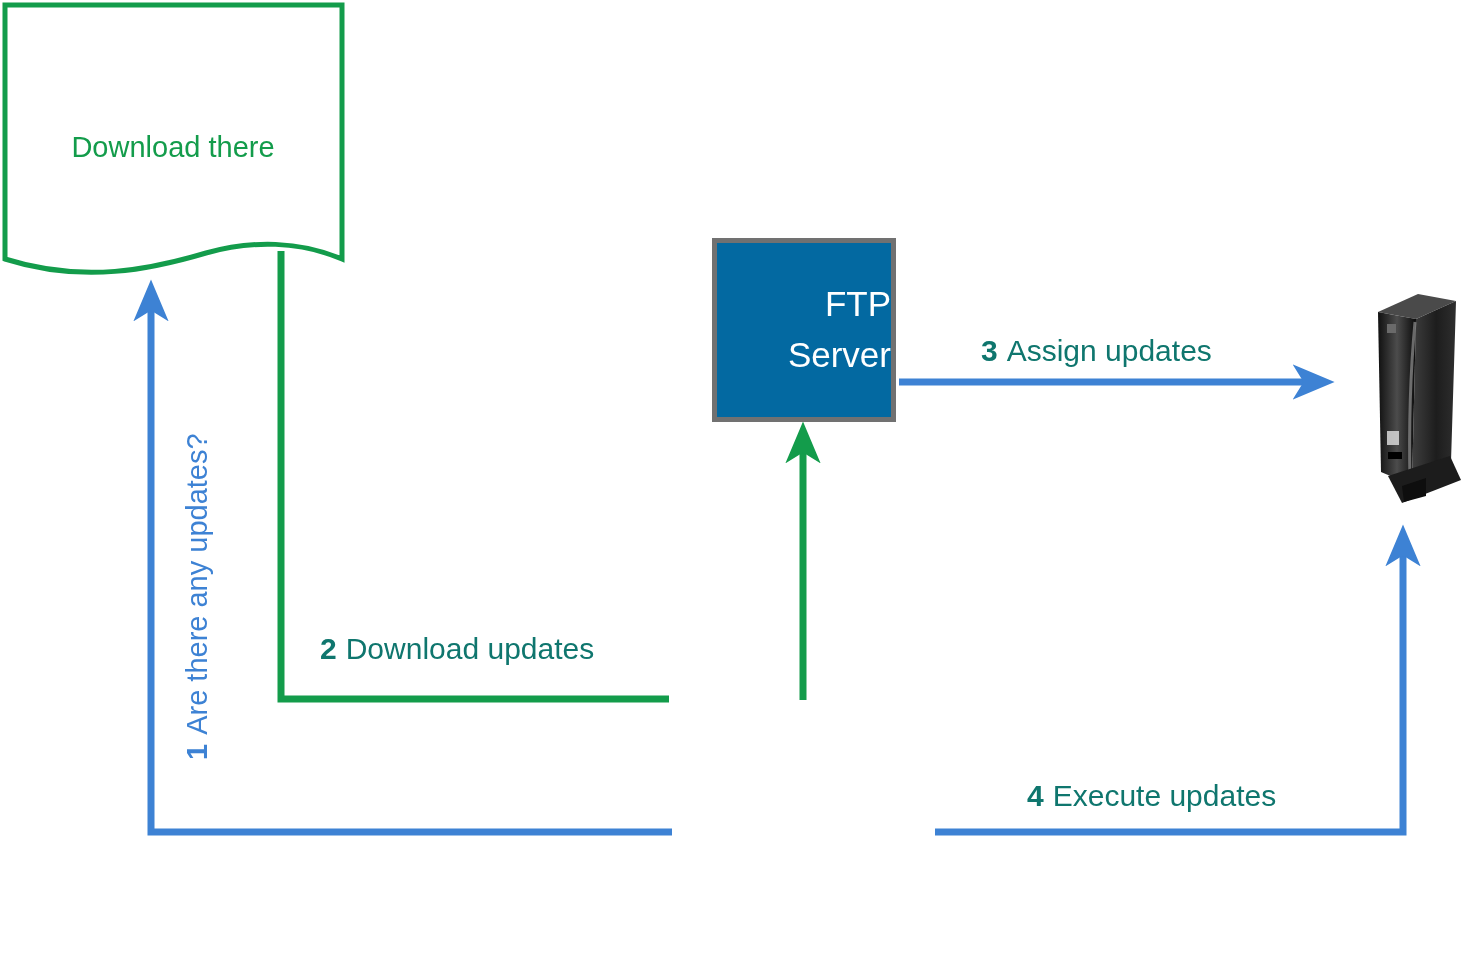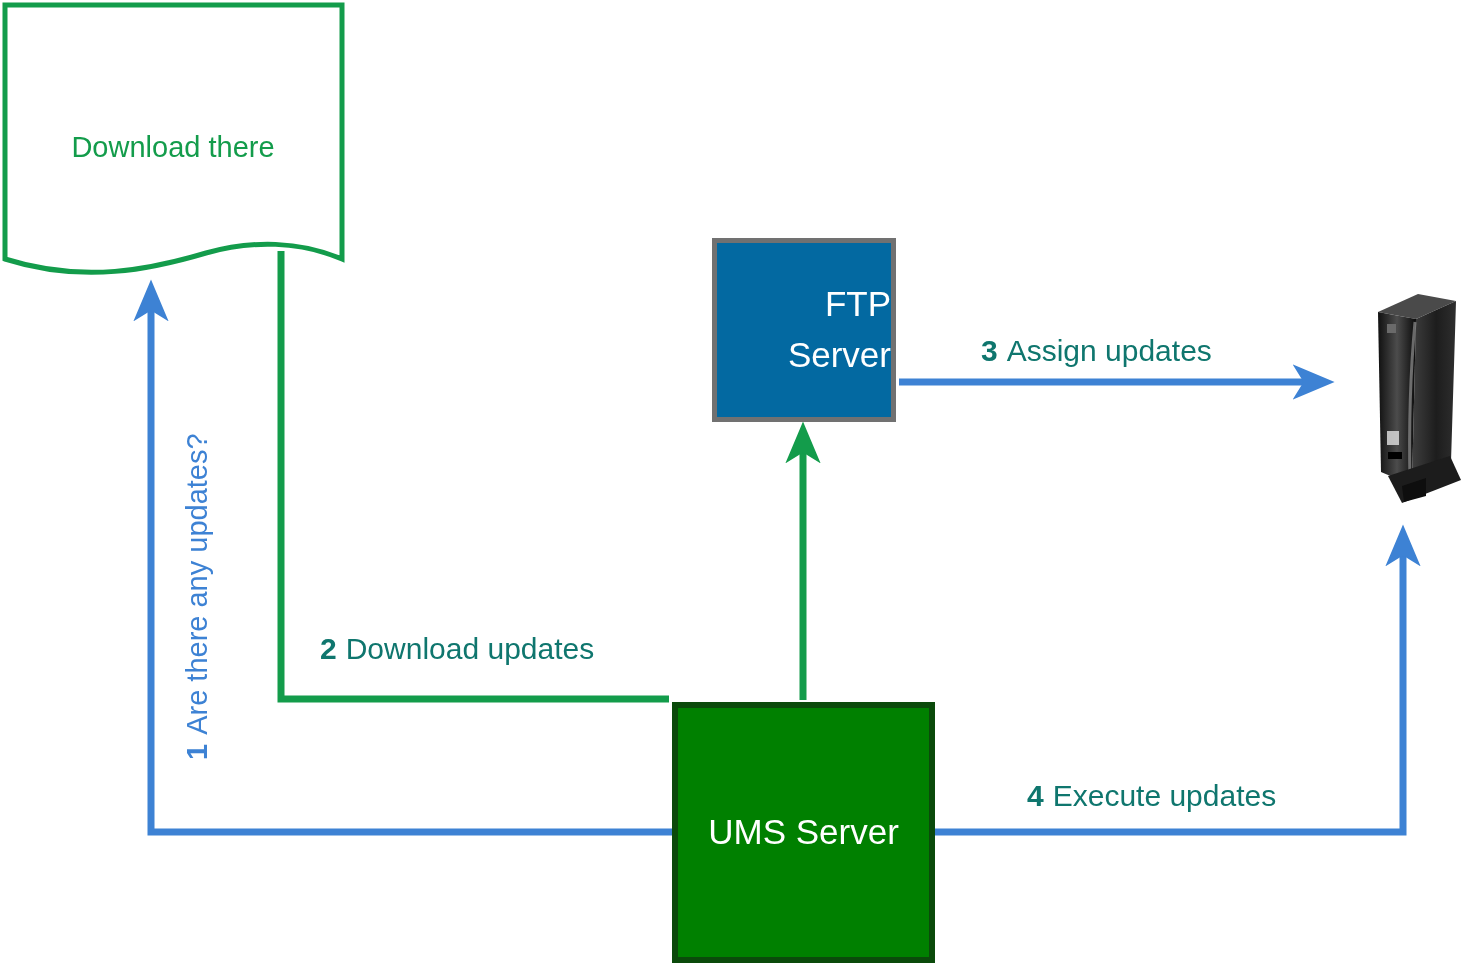--- a/index.html
+++ b/index.html
@@ -119,23 +119,20 @@
     <rect x="28" y="166" width="14" height="7" fill="#000000"></rect>
     <rect x="27" y="38" width="9" height="9" fill="#6a6a6a"></rect>
   </svg>
 
   <div class="node-label doc-label">Download there</div>
 
   <div class="node-label ftp-box">
     <span>FTP Server</span>
   </div>
 
-  <div class="node-label ums-box">
-    <span>UMS Server</span>
-  </div>
 
   <div class="step-label step-1">
     <b>1</b><span>Are there any updates?</span>
   </div>
 
   <div class="step-label step-2">
     <b>2</b><span>Download updates</span>
   </div>
 
   <div class="step-label step-3">

